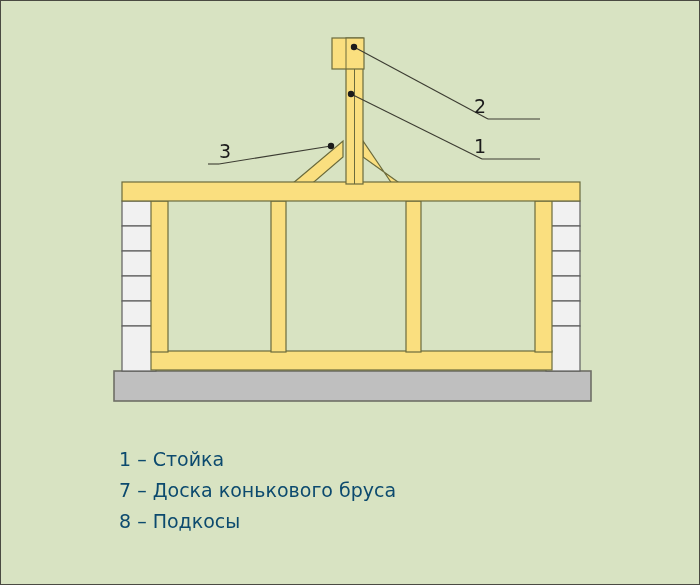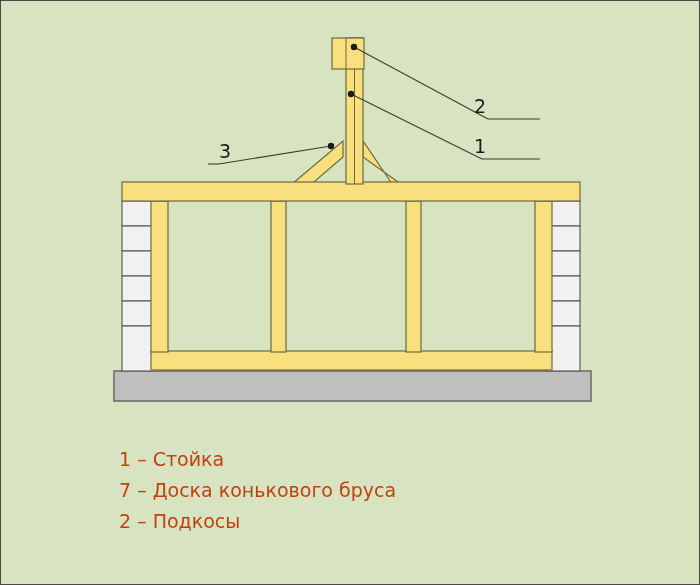--- a/index.html
+++ b/index.html
@@ -30,21 +30,21 @@
     display: block;
   }
   .legend-block {
     position: absolute;
     left: 118px;
     top: 443px;
     width: 430px;
   }
   .legend-row {
     font-size: 19px;
-    color: #c2410c;
+    color: #0c4a6e;
     line-height: 31px;
     white-space: pre;
     font-family: "DejaVu Sans", "Liberation Sans", sans-serif;
   }
   .cap-num {
     font-size: 19px;
     fill: #1b1b1b;
     font-family: "DejaVu Sans", "Liberation Sans", sans-serif;
   }
 </style>
@@ -121,16 +121,16 @@
 
     <text class="cap-num" x="479" y="112" text-anchor="middle">2</text>
     <text class="cap-num" x="479" y="152" text-anchor="middle">1</text>
     <text class="cap-num" x="224" y="157" text-anchor="middle">3</text>
 
   </svg>
 
   <div class="legend-block">
     <div class="legend-row">1 – Стойка</div>
     <div class="legend-row">7 – Доска конькового бруса</div>
-    <div class="legend-row">2 – Подкосы</div>
+    <div class="legend-row">8 – Подкосы</div>
   </div>
 
 </div>
 
 </body></html>

